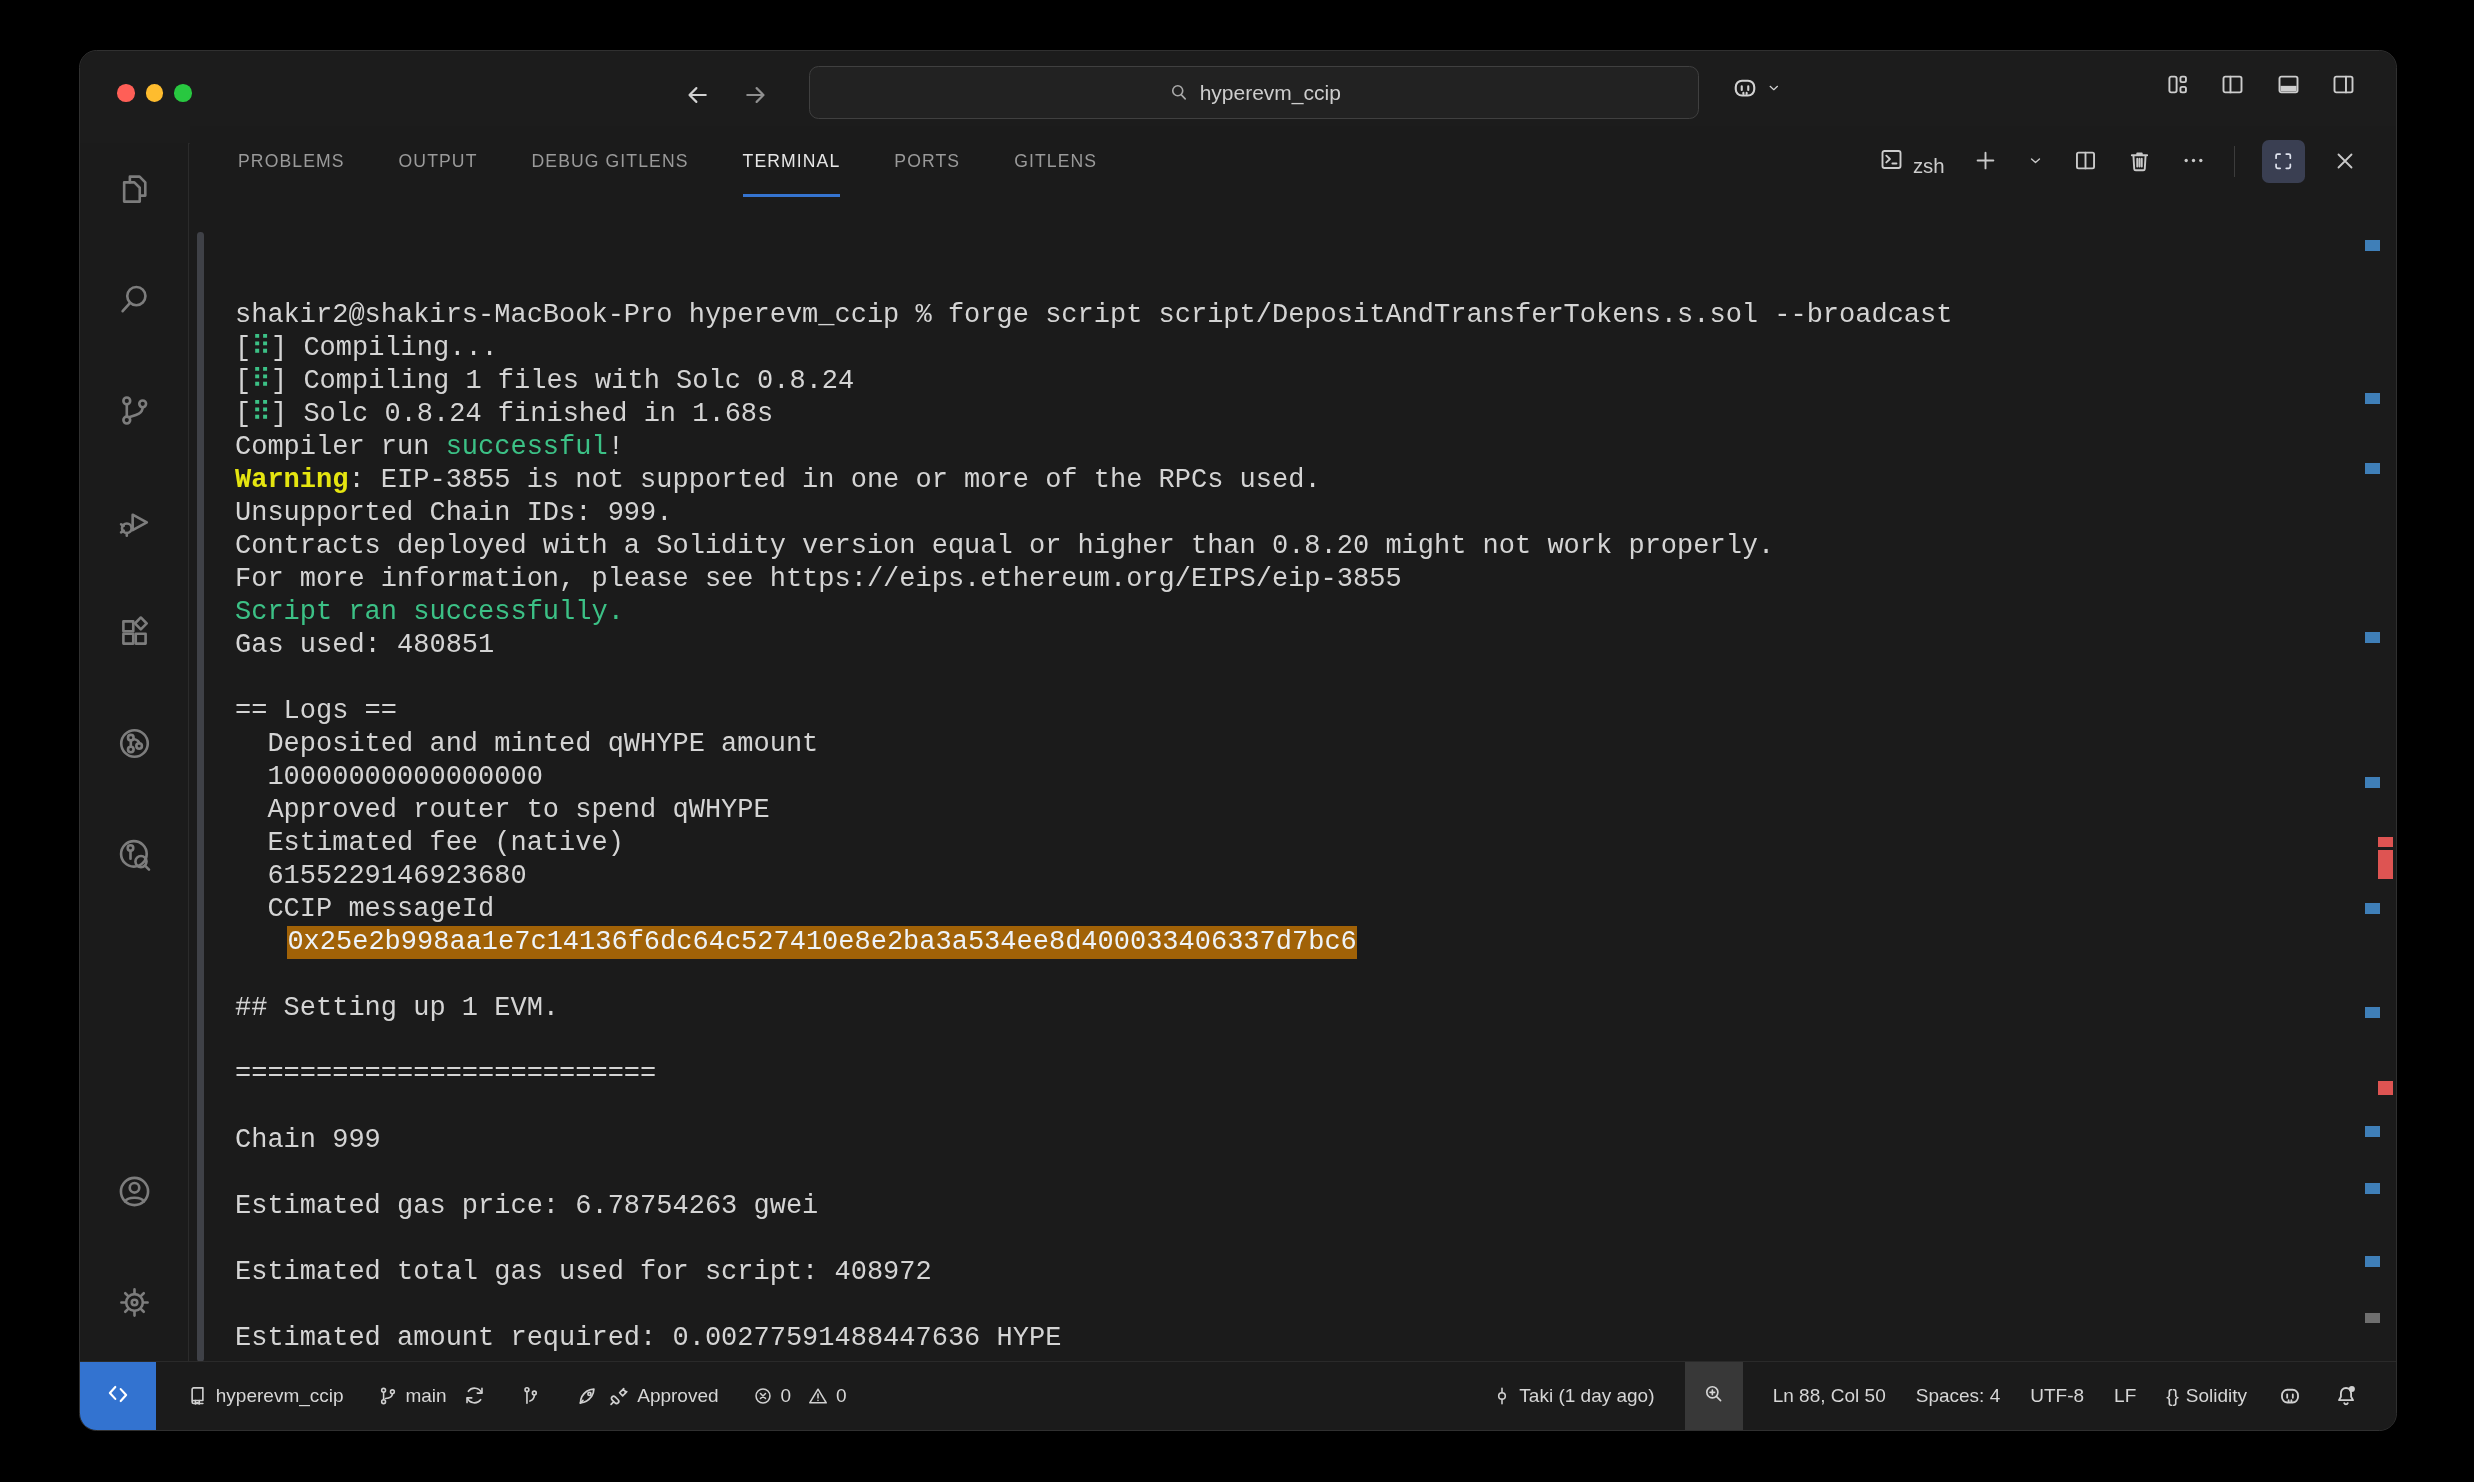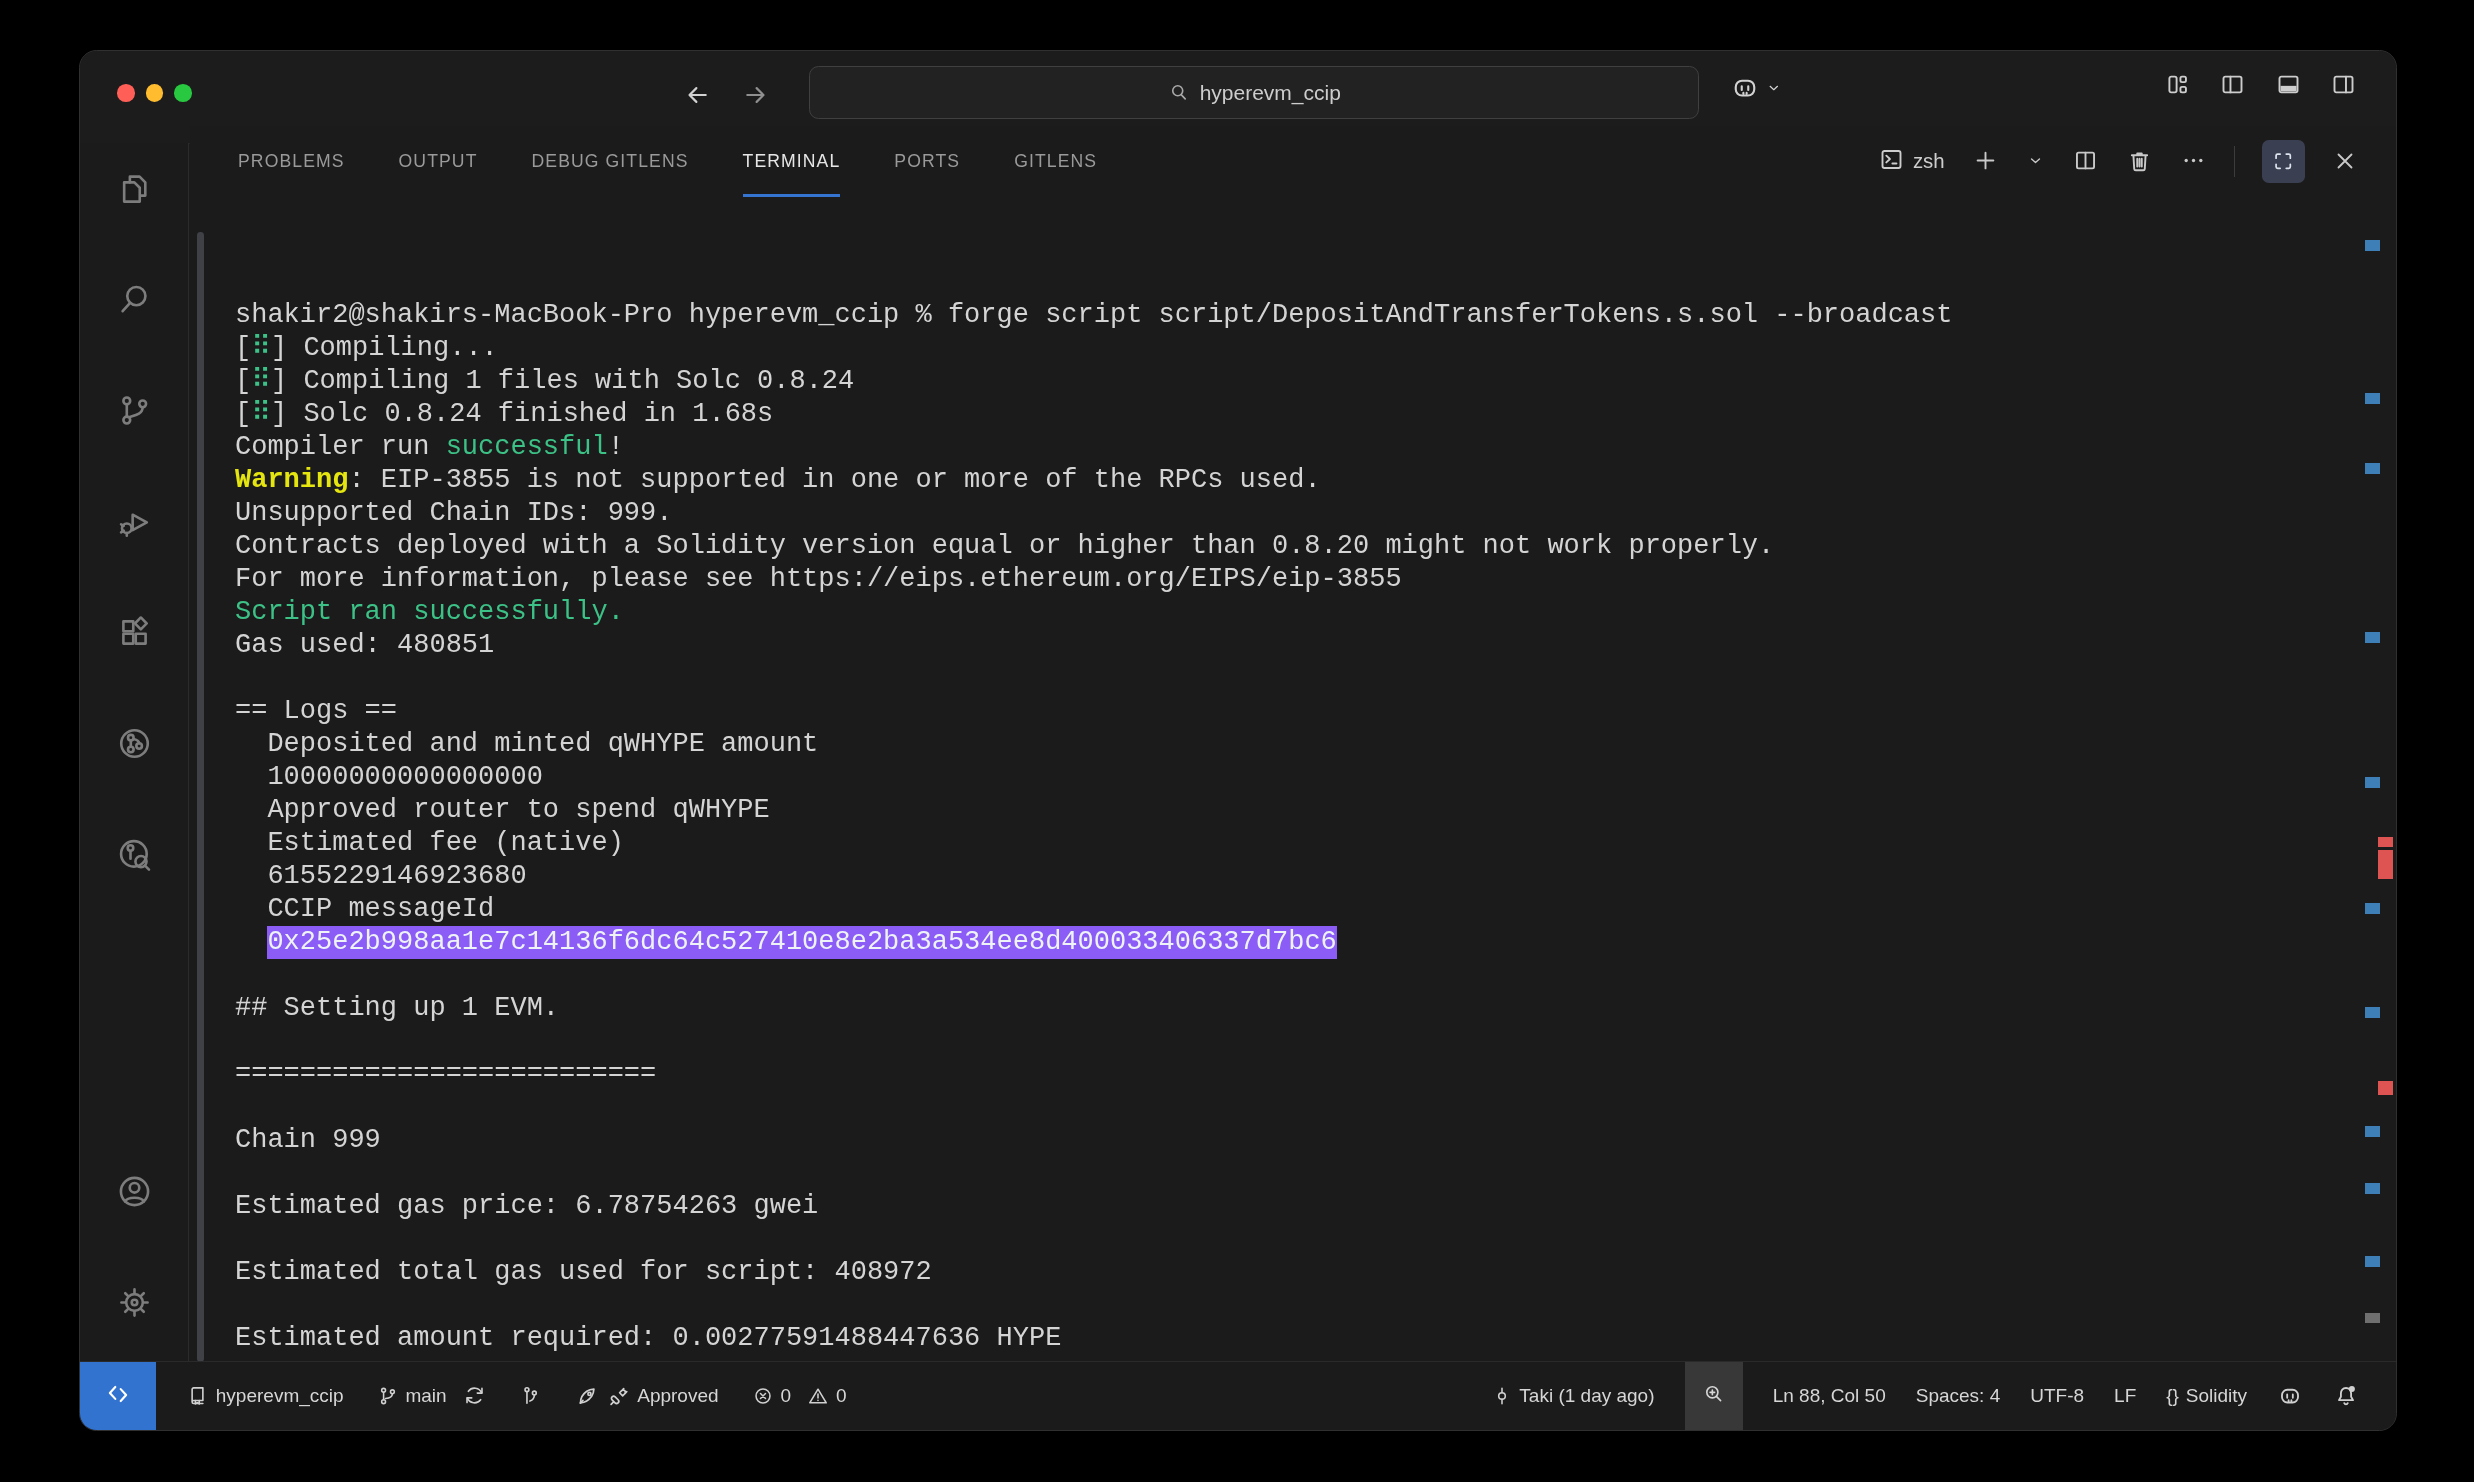--- a/index.html
+++ b/index.html
@@ -29,33 +29,33 @@
   .ab-btn{width:75px;height:76px;display:flex;align-items:center;justify-content:center;color:#7d7d7d;flex:none;}
   .ab-spacer{flex:1;}
   .activity-bar{padding-bottom:20.4px;}
   
   .panel-header{position:absolute;left:110px;right:0;top:75px;height:71px;display:flex;align-items:stretch;background:#1b1b1b;}
   .tabs{display:flex;gap:54px;padding-left:48px;}
   .tab{display:flex;align-items:center;color:#9a9a9a;font-size:17.6px;letter-spacing:1.1px;
        border-bottom:3.4px solid transparent;padding-top:3.4px;cursor:default;}
   .tab.active{color:#e6e6e6;border-bottom-color:#3574d0;}
   .ph-actions{margin-left:auto;display:flex;align-items:center;gap:27px;padding-right:38px;color:#c9c9c9;}
-  .zsh-group{display:flex;align-items:center;gap:8.1px;font-size:20.4px;color:#cdcdcd;}
+  .zsh-group{display:flex;align-items:flex-end;gap:8.1px;font-size:20.4px;color:#cdcdcd;}
   .ph-divider{width:1.4px;height:31px;background:#3c3c3c;}
   .max-btn{width:43px;height:43px;background:#3a3f52;border-radius:6.8px;display:flex;align-items:center;
            justify-content:center;color:#dfe3ee;}
   
   .term-scrollbar{position:absolute;left:117px;top:181px;bottom:68px;width:6.8px;background:#3f4147;border-radius:3.4px;}
   .terminal{position:absolute;left:110px;top:163px;right:43px;bottom:68px;
             padding:19px 0 0 45px;white-space:pre;overflow:hidden;
             font-family:Liberation Mono, monospace;font-size:27px;line-height:33px;color:#d4d4d4;}
   .term-line{height:33px;}
   .seg-green{color:#3cc186;}
   .seg-yellowb{color:#e5e510;font-weight:bold;}
-  .seg-sel{background:#8b5cf6;color:#eef3f8;display:inline-block;height:33px;}
+  .seg-sel{background:#a16207;color:#eef3f8;display:inline-block;height:33px;margin-left:20px;}
   
   .ruler{position:absolute;left:0;top:0;right:0;bottom:0;pointer-events:none;}
   .mark{position:absolute;width:15px;}
   .mark-blue,.mark-gray{right:16.3px;}
   .mark-red{right:2.7px;}
   
   .status-bar{position:absolute;left:0;right:0;bottom:0;height:68px;background:#1b1b1b;border-top:0.7px solid #2a2a2a;
               display:flex;align-items:center;color:#d6d6d6;font-size:19px;}
   .remote{width:76px;height:100%;background:#3373d0;color:#fff;display:flex;align-items:center;justify-content:center;flex:none;}
   .sb-left{display:flex;align-items:center;gap:33px;margin-left:30px;}

